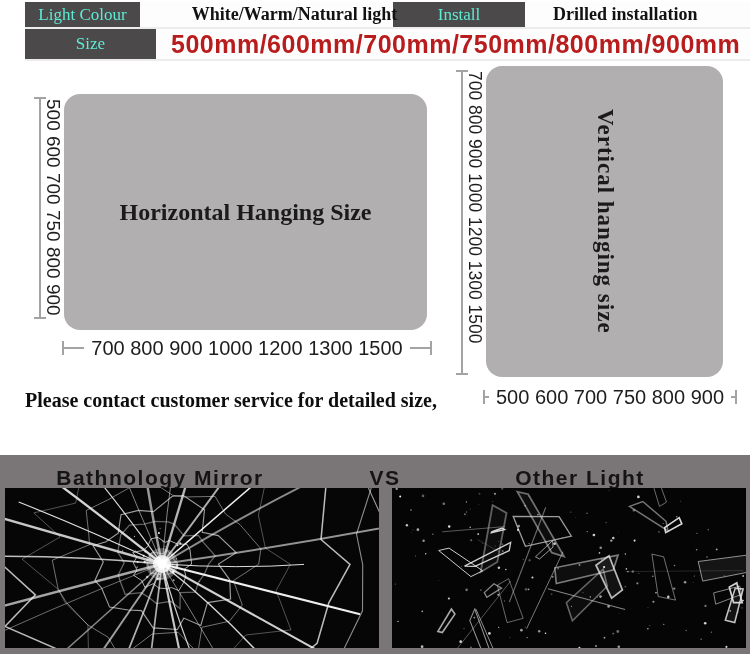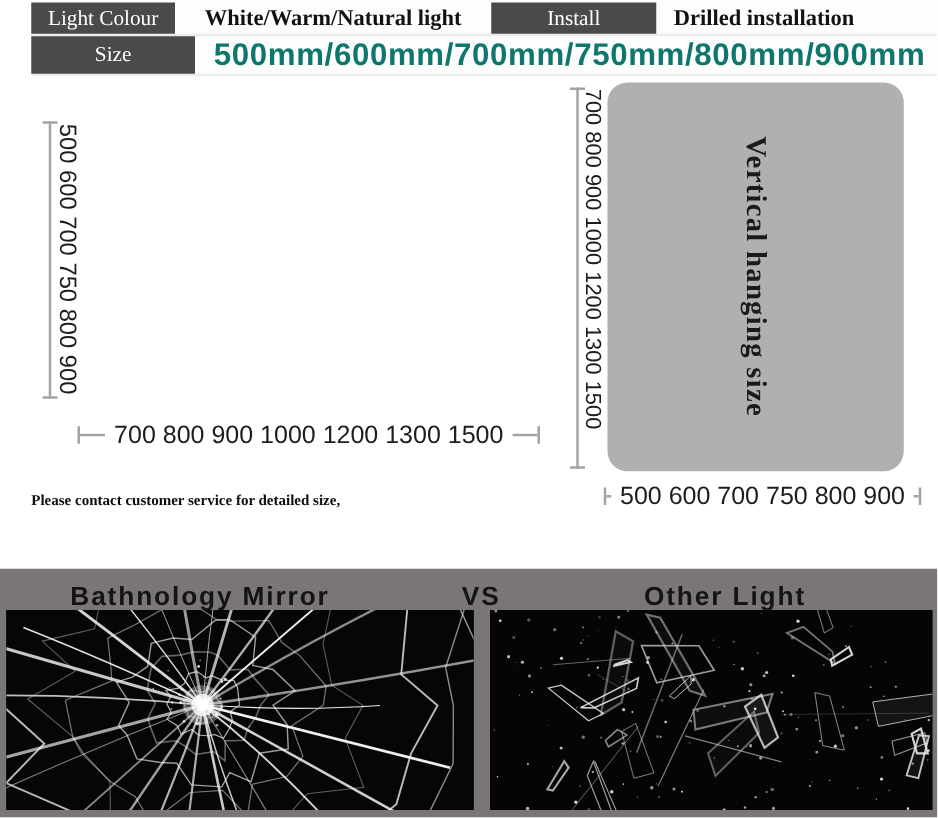--- a/index.html
+++ b/index.html
@@ -5,30 +5,30 @@
 <style>
   html,body{margin:0;padding:0;background:#fff;}
   .page{position:relative;width:750px;height:654px;background:#ffffff;overflow:hidden;
         font-family:"Liberation Serif",serif;}
 
   
   .spec-rows{position:absolute;left:25px;top:2px;width:725px;}
   .sprow{display:flex;align-items:stretch;border-bottom:2px solid #ececec;background:#fdfdfd;}
   .sprow.r1{height:25px;}
   .sprow.r2{height:30px;}
-  .lblcell{background:#4b494a;color:#ffffff;display:flex;align-items:center;justify-content:center;
+  .lblcell{background:#4b494a;color:#5eead4;display:flex;align-items:center;justify-content:center;
            font-size:17px;}
   .r1 .lblcell{width:115px;}
   .r1 .lbl2{width:132px;margin-left:253px;}
-  .valcell{display:flex;align-items:center;color:#121212;font-weight:bold;font-size:18px;}
+  .valcell{display:flex;align-items:center;color:#121212;font-weight:bold;font-size:18px;padding-left:28px;}
   .val1{position:absolute;left:115px;width:253px;height:25px;justify-content:center;}
-  .val2{padding-left:14px;}
+  .val2{}
   .r2 .lblcell{width:131px;}
   .sizeval{font-family:"Liberation Sans",sans-serif;font-weight:bold;font-size:25px;
-           color:#0f766e;letter-spacing:.5px;margin-left:15px;display:flex;align-items:center;}
+           color:#b91c1c;letter-spacing:.5px;margin-left:15px;display:flex;align-items:center;}
 
   
   .dimv{position:absolute;width:2px;background:#a5a2a3;}
   .dimv::before,.dimv::after{content:"";position:absolute;left:-5px;width:12px;height:2px;background:#a5a2a3;}
   .dimv::before{top:0;}
   .dimv::after{bottom:0;}
   .vnums{position:absolute;writing-mode:vertical-rl;white-space:nowrap;
          font-family:"Liberation Sans",sans-serif;color:#1d1d1d;}
   .haxis{position:absolute;display:flex;align-items:center;
          font-family:"Liberation Sans",sans-serif;color:#1d1d1d;}
@@ -47,21 +47,21 @@
 
   .vnums1{left:42px;top:99px;font-size:19px;}
   .dimv1{left:39px;top:97px;height:222px;}
   .haxis1{left:62px;top:337px;width:370px;height:22px;font-size:20px;}
 
   .vnums2{left:464px;top:71px;font-size:17.5px;}
   .dimv2{left:461px;top:70px;height:305px;}
   .haxis2{left:483px;top:386px;width:240px;height:22px;font-size:20px;}
 
   
-  .note{position:absolute;left:25px;top:389px;font-weight:bold;font-size:12px;
+  .note{position:absolute;left:25px;top:389px;font-weight:bold;font-size:20px;
         line-height:22px;color:#0e0e0e;}
 
   
   .footer{position:absolute;left:0;top:455px;width:750px;height:210px;background:#7a7576;}
   .cmp-label{position:absolute;top:11px;transform:translateX(-50%);
              font-family:"Liberation Sans",sans-serif;font-weight:bold;font-size:21px;
              letter-spacing:1.5px;color:#141414;white-space:nowrap;}
   .cmp-left{left:160px;}
   .cmp-vs{left:385px;text-align:center;}
   .cmp-right{left:580px;}
@@ -83,20 +83,23 @@
       <div class="valcell val2">Drilled installation</div>
     </div>
     <div class="sprow r2">
       <div class="lblcell">Size</div>
       <div class="sizeval">500mm/600mm/700mm/750mm/800mm/900mm</div>
     </div>
   </div>
 
   <div class="dimv dimv1"></div>
   <div class="vnums vnums1">500 600 700 750 800 900</div>
+  <div class="panel panel1">
+    <div class="ptitle">Horizontal Hanging Size</div>
+  </div>
   <div class="haxis haxis1">
     <div class="tk"></div>
     <div class="seg"></div>
     <div class="nums">700 800 900 1000 1200 1300 1500</div>
     <div class="seg"></div>
     <div class="tk"></div>
   </div>
 
   <div class="dimv dimv2"></div>
   <div class="vnums vnums2">700 800 900 1000 1200 1300 1500</div>

